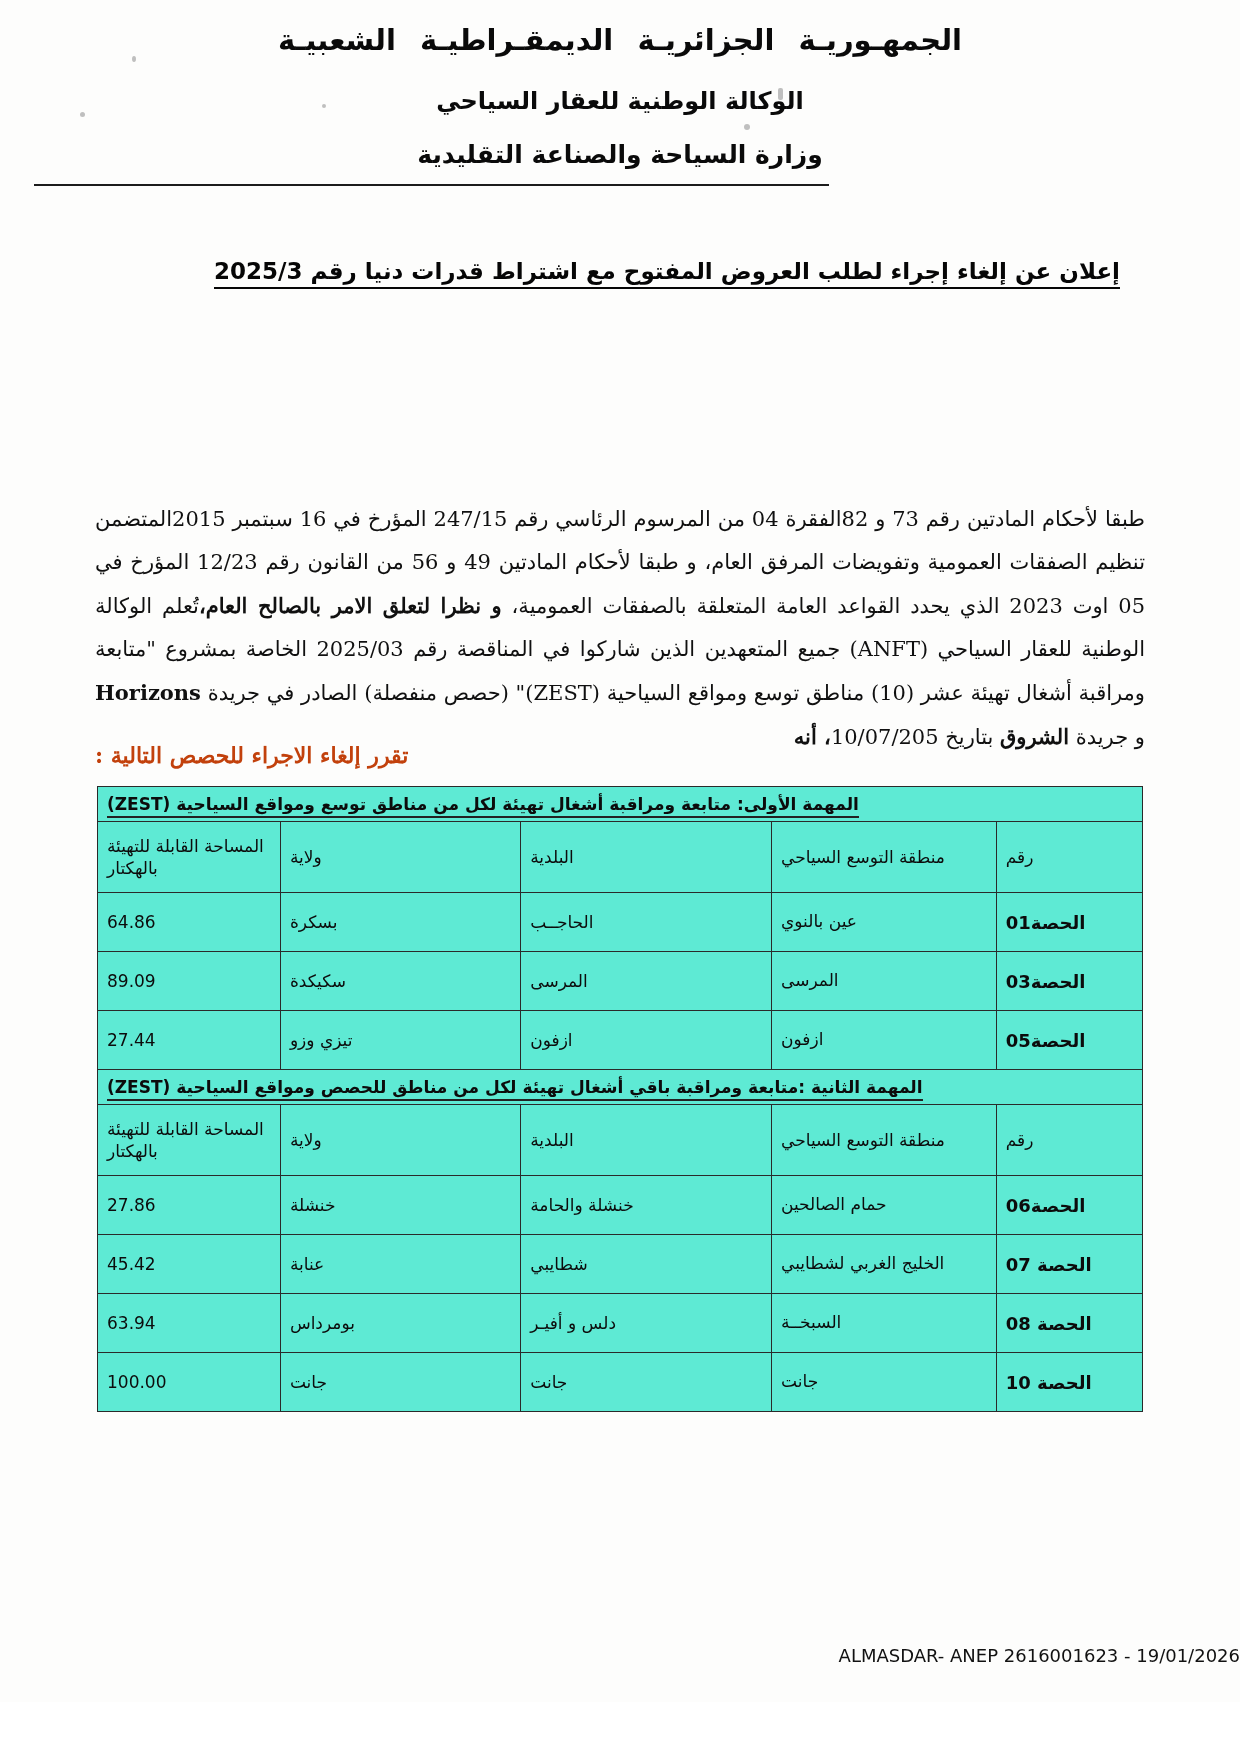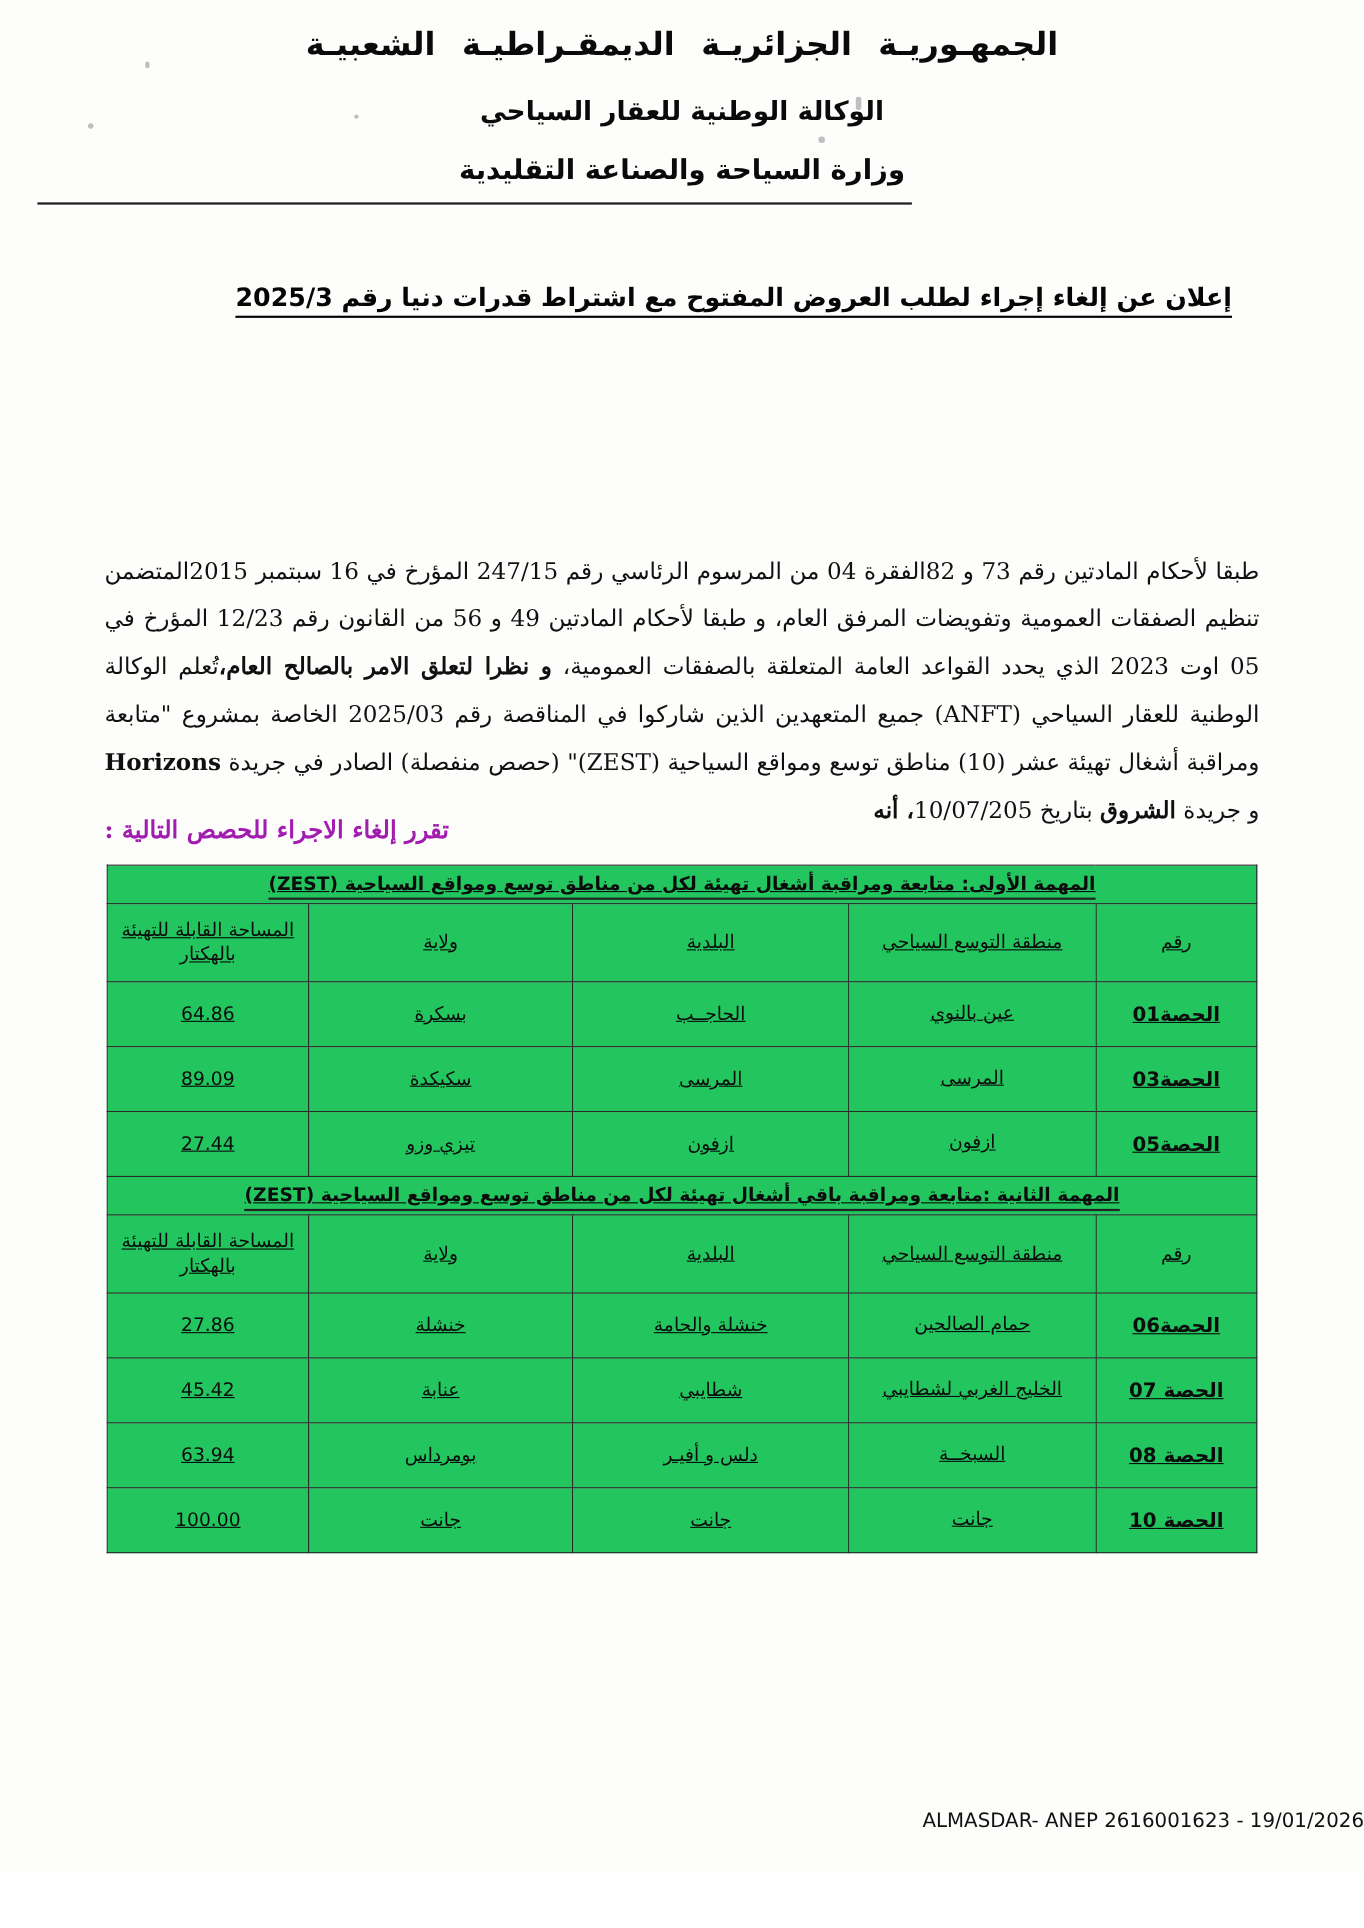--- a/index.html
+++ b/index.html
@@ -98,21 +98,21 @@
   .body-wrap b { font-weight: bold; }
   .lead-line {
     position: absolute;
     top: 742px;
     right: 95px;
     left: 95px;
     text-align: left;
     direction: rtl;
     font-size: 22px;
     font-weight: bold;
-    color: #a21caf;
+    color: #c2410c;
     font-family: "DejaVu Serif", "Liberation Serif", serif;
   }
 
   
   .tbl-wrap {
     position: absolute;
     top: 786px;
     right: 97px;
     width: 1046px;
   }
@@ -120,24 +120,23 @@
     width: 100%;
     border-collapse: collapse;
     font-size: 17px;
     color: #0c0c0c;
     font-family: "DejaVu Sans", "Liberation Sans", sans-serif;
     table-layout: fixed;
   }
   table.zest td, table.zest th {
     border: 1.6px solid #2a2a2a;
     padding: 7px 9px;
-    text-align: center;
+    text-align: left;
     vertical-align: middle;
-    background: #22c55e;
-    text-decoration: underline;
+    background: #5eead4;
   }
   .mission-cell {
     text-align: center;
     font-weight: bold;
     font-size: 17px;
     padding: 9px 10px;
   }
   .mission-cell span {
     border-bottom: 2px solid #222;
     padding-bottom: 2px;
@@ -239,21 +238,21 @@
             <td class="row-cell num-cell">89.09</td>
           </tr>
           <tr>
             <td class="row-cell lot-cell">الحصة05</td>
             <td class="row-cell zone-multi">ازفون</td>
             <td class="row-cell ">ازفون</td>
             <td class="row-cell ">تيزي وزو</td>
             <td class="row-cell num-cell">27.44</td>
           </tr>
           <tr>
-            <td class="mission-cell" colspan="5"><span>المهمة الثانية :متابعة ومراقبة باقي أشغال تهيئة لكل من مناطق توسع ومواقع السياحية (ZEST)</span></td>
+            <td class="mission-cell" colspan="5"><span>المهمة الثانية :متابعة ومراقبة باقي أشغال تهيئة لكل من مناطق للحصص ومواقع السياحية (ZEST)</span></td>
           </tr>
           <tr>
             <th class="hdr-cell">رقم</th>
             <th class="hdr-cell">منطقة التوسع السياحي</th>
             <th class="hdr-cell">البلدية</th>
             <th class="hdr-cell">ولاية</th>
             <th class="hdr-cell">المساحة القابلة للتهيئة بالهكتار</th>
           </tr>
           <tr>
             <td class="row-cell lot-cell">الحصة06</td>

